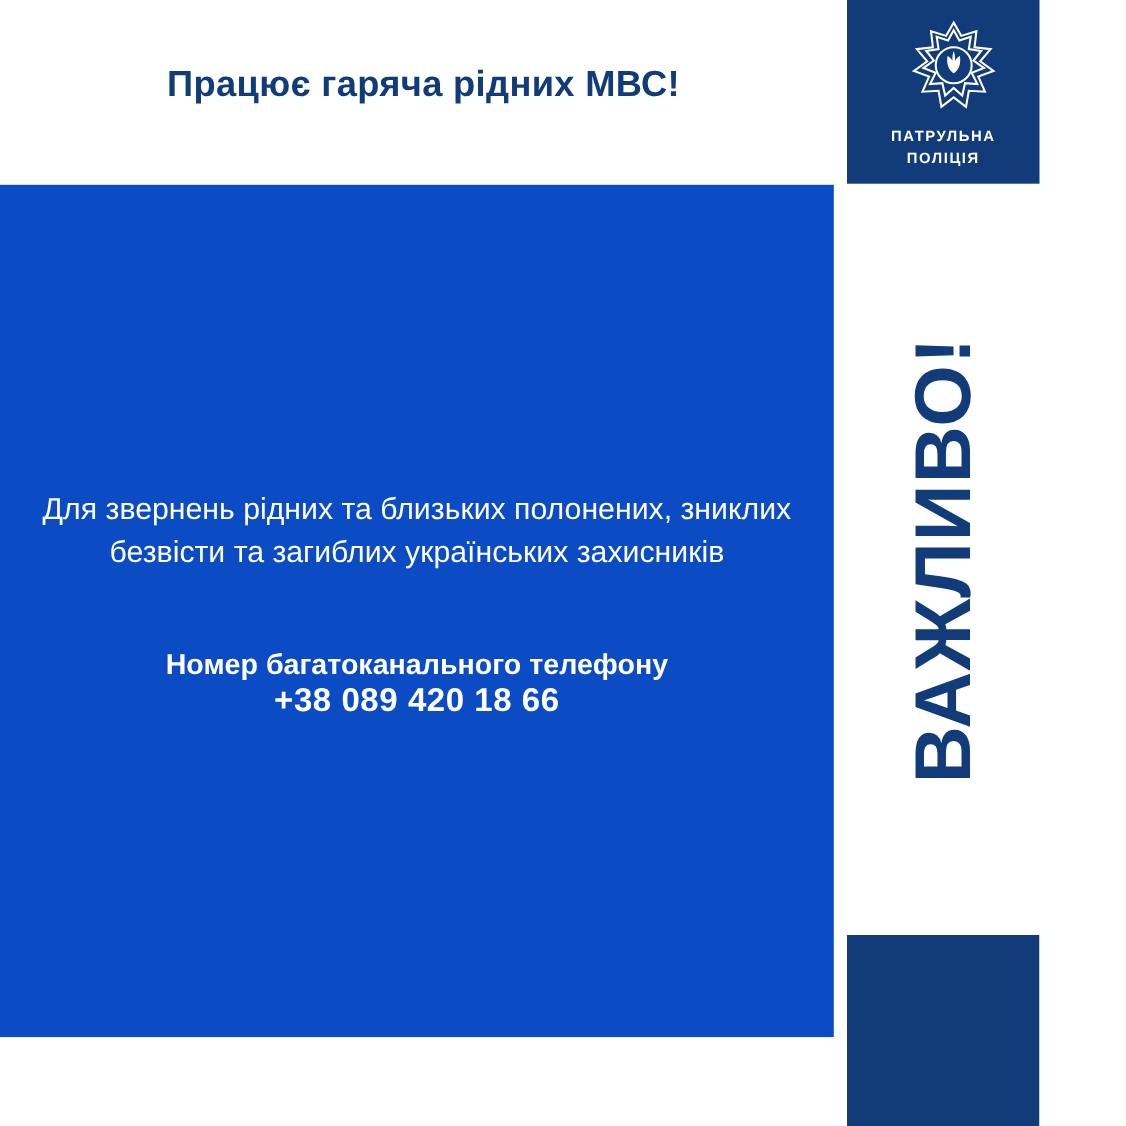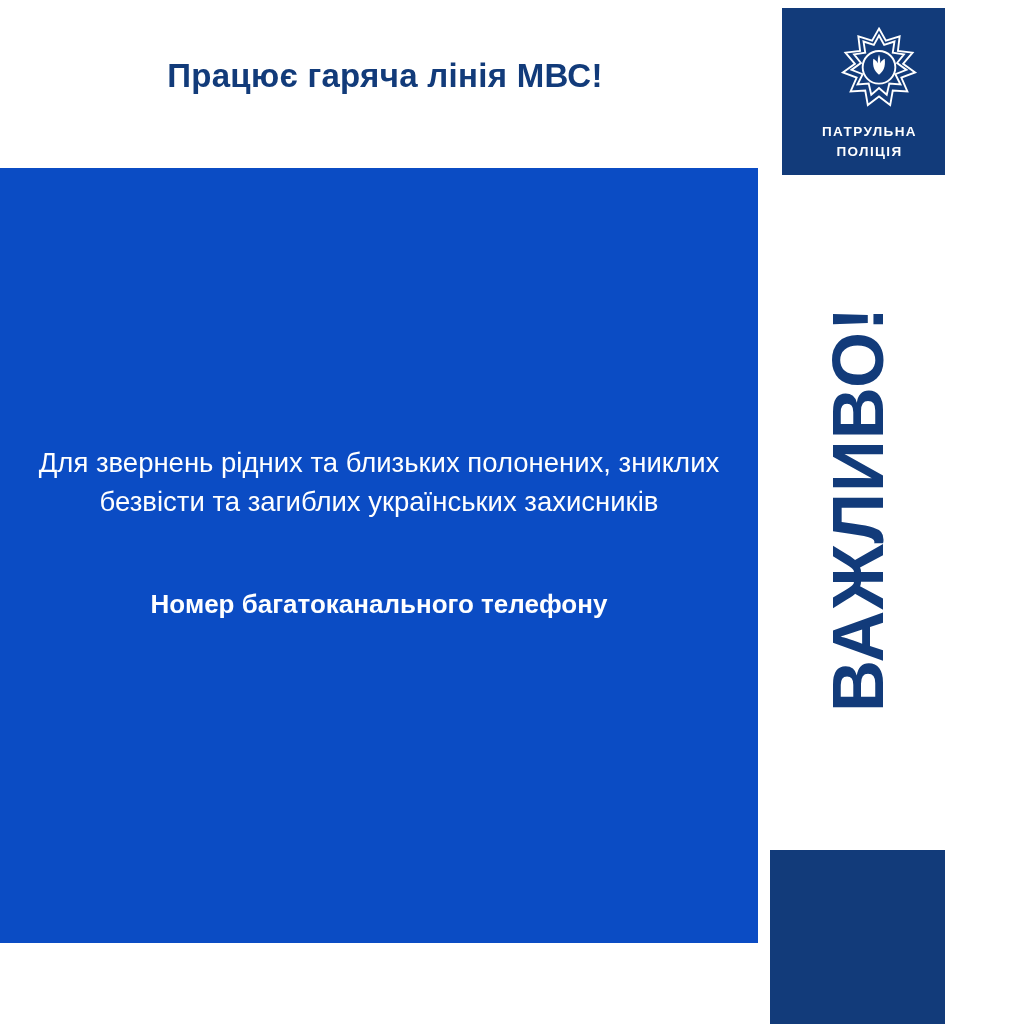--- a/index.html
+++ b/index.html
@@ -77,25 +77,24 @@
     color: #ffffff;
     font-size: 30px;
     font-weight: bold;
     letter-spacing: 0.5px;
   }
 
   
   .logo-block {
     position: absolute;
     left: 770px;
-    top: 8px;
+    top: 0;
     width: 193px;
     height: 167px;
     background: #123B7A;
-    margin-left: 12px;
   }
   .logo-badge {
     position: absolute;
     left: 50%;
     top: 18px;
     transform: translateX(-50%);
     width: 86px;
     height: 86px;
   }
   .logo-text {
@@ -156,25 +155,26 @@
     width: 770px;
     height: 81px;
     background: #ffffff;
   }
 </style>
 </head>
 <body>
 
 <div class="poster">
 
-  <div class="headline">Працює гаряча лінія МВС!</div>
+  <div class="headline">Працює гаряча рідних МВС!</div>
 
   <div class="blue-panel">
     <div class="body-text">Для звернень рідних та близьких полонених, зниклих безвісти та загиблих українських захисників</div>
     <div class="phone-label">Номер багатоканального телефону</div>
+    <div class="phone-number">+38 089 420 18 66</div>
   </div>
 
   <div class="logo-block">
     <svg class="logo-badge" viewBox="0 0 100 100">
       <g fill="none" stroke="#ffffff" stroke-width="2.2">
         <path d="M50 3 L58 17 L74 12 L72 29 L89 31 L78 44 L92 54 L76 60 L83 76 L66 75 L63 92 L50 82 L37 92 L34 75 L17 76 L24 60 L8 54 L22 44 L11 31 L28 29 L26 12 L42 17 Z"></path>
         <path d="M50 11 L56 22 L68 18 L66 31 L79 33 L71 43 L82 51 L69 56 L75 68 L62 67 L59 80 L50 72 L41 80 L38 67 L25 68 L31 56 L18 51 L29 43 L21 33 L34 31 L32 18 L44 22 Z"></path>
         <circle cx="50" cy="48" r="19"></circle>
       </g>
       <g fill="#ffffff">

